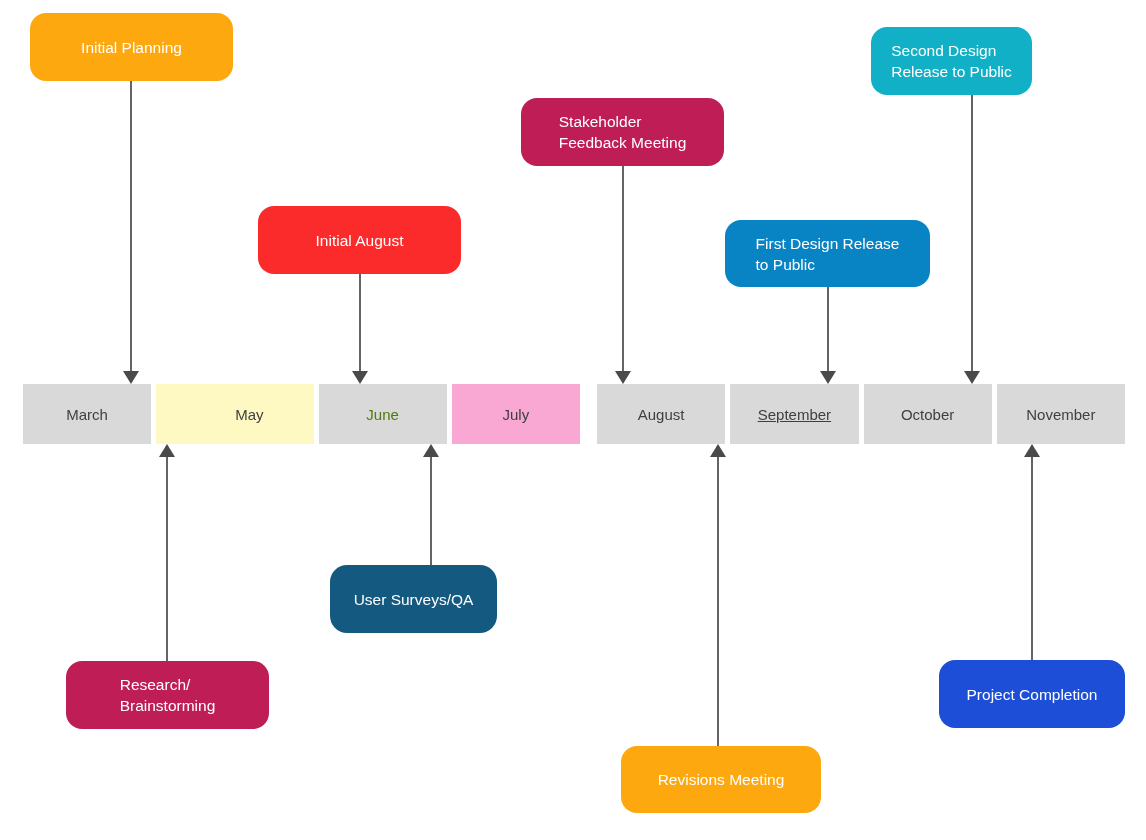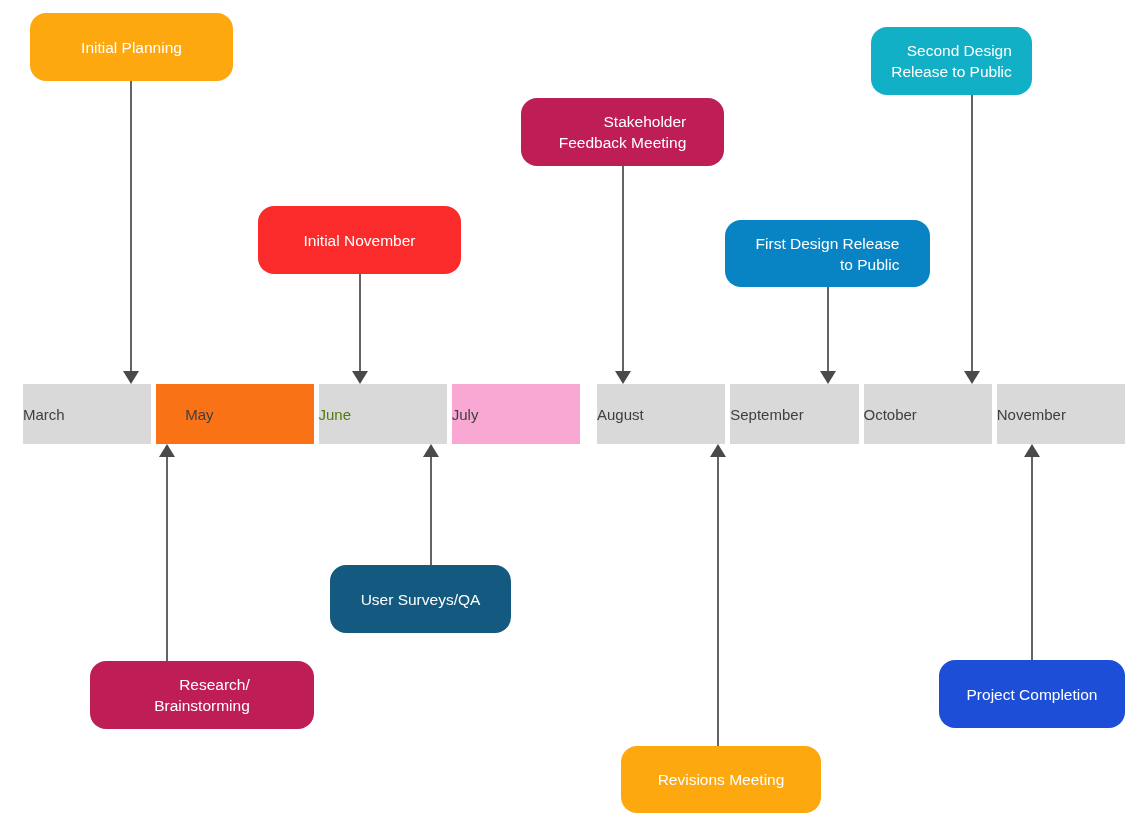--- a/index.html
+++ b/index.html
@@ -19,31 +19,32 @@
   #month-bar {
     position: absolute;
     display: flex;
     gap: 5px;
   }
   .month-cell {
     flex: 1 1 0;
     background: #d9d9d9;
     display: flex;
     align-items: center;
+    justify-content: center;
     font-size: 15px;
     color: #3f3f3f;
   }
   
   .event-box {
     position: absolute;
     border-radius: 16px;
     display: flex;
     align-items: center;
     justify-content: center;
-    text-align: right;
+    text-align: left;
     color: #ffffff;
     font-size: 15.5px;
     line-height: 21px;
     white-space: pre-line;
     box-sizing: border-box;
     padding: 4px 8px;
   }
   
   .arrow-line {
     position: absolute;
@@ -68,56 +69,56 @@
 </head>
 <body>
 
 <div id="canvas">
   <div id="month-bar" style="left: 23px; top: 384px; width: 1102px; height: 60px;">
   <div class="month-cell" style="background: rgb(217, 217, 217);">
     <span style="color: rgb(63, 63, 63);">March</span>
   </div>
 
 
-  <div class="month-cell" style="background: #f97316; padding-left: 29px;">
+  <div class="month-cell" style="background: #fef9c3; padding-left: 29px;">
     <span style="color: rgb(63, 63, 63);">May</span>
   </div>
 
   <div class="month-cell" style="background: rgb(217, 217, 217);">
     <span style="color: #4d7c0f;">June</span>
   </div>
 
   <div class="month-cell" style="background: #f9a8d4;">
     <span style="color: rgb(63, 63, 63);">July</span>
   </div>
 
   <div class="month-cell" style="background: rgb(217, 217, 217); margin-left: 12px;">
     <span style="color: rgb(63, 63, 63);">August</span>
   </div>
 
-  <div class="month-cell" style="background: rgb(217, 217, 217);">
+  <div class="month-cell" style="background: rgb(217, 217, 217); text-decoration: underline;">
     <span style="color: rgb(63, 63, 63);">September</span>
   </div>
 
   <div class="month-cell" style="background: rgb(217, 217, 217);">
     <span style="color: rgb(63, 63, 63);">October</span>
   </div>
 
   <div class="month-cell" style="background: rgb(217, 217, 217);">
     <span style="color: rgb(63, 63, 63);">November</span>
   </div>
 </div>
 
   <div class="event-box" style="left: 30px; top: 13px; width: 203px; height: 68px; background: rgb(253, 168, 14);">
     <span>Initial Planning</span>
   </div>
 <div class="arrow-line" style="background: rgb(100, 100, 100); left: 130px; top: 81px; height: 292px;"></div>
     <div class="arrow-head down" style="left: 123px; top: 371px; border-top-color: rgb(74, 74, 74);"></div>
   <div class="event-box" style="left: 258px; top: 206px; width: 203px; height: 68px; background: rgb(251, 43, 43);">
-    <span>Initial November</span>
+    <span>Initial August</span>
   </div>
 <div class="arrow-line" style="background: rgb(100, 100, 100); left: 359px; top: 274px; height: 99px;"></div>
     <div class="arrow-head down" style="left: 352px; top: 371px; border-top-color: rgb(74, 74, 74);"></div>
   <div class="event-box" style="left: 521px; top: 98px; width: 203px; height: 68px; background: rgb(190, 30, 85);">
     <span>Stakeholder
 Feedback Meeting</span>
   </div>
 <div class="arrow-line" style="background: rgb(100, 100, 100); left: 622px; top: 166px; height: 207px;"></div>
     <div class="arrow-head down" style="left: 615px; top: 371px; border-top-color: rgb(74, 74, 74);"></div>
   <div class="event-box" style="left: 725px; top: 220px; width: 205px; height: 67px; background: rgb(8, 132, 197);">
@@ -125,27 +126,27 @@
 to Public</span>
   </div>
 <div class="arrow-line" style="background: rgb(100, 100, 100); left: 827px; top: 287px; height: 86px;"></div>
     <div class="arrow-head down" style="left: 820px; top: 371px; border-top-color: rgb(74, 74, 74);"></div>
   <div class="event-box" style="left: 871px; top: 27px; width: 161px; height: 68px; background: rgb(18, 176, 198);">
     <span>Second Design
 Release to Public</span>
   </div>
 <div class="arrow-line" style="background: rgb(100, 100, 100); left: 971px; top: 95px; height: 278px;"></div>
     <div class="arrow-head down" style="left: 964px; top: 371px; border-top-color: rgb(74, 74, 74);"></div>
-  <div class="event-box" style="left: 66px; top: 661px; width: 224px; height: 68px; background: rgb(190, 30, 85); margin-left: 24px;">
+  <div class="event-box" style="left: 66px; top: 661px; width: 203px; height: 68px; background: rgb(190, 30, 85);">
     <span>Research/
 Brainstorming</span>
   </div>
 <div class="arrow-line" style="background: rgb(100, 100, 100); left: 166px; top: 455px; height: 206px;"></div>
     <div class="arrow-head up" style="left: 159px; top: 444px; border-bottom-color: rgb(74, 74, 74);"></div>
-  <div class="event-box" style="left: 330px; top: 565px; width: 181px; height: 68px; background: rgb(20, 89, 127);">
+  <div class="event-box" style="left: 330px; top: 565px; width: 167px; height: 68px; background: rgb(20, 89, 127); border-radius: 17px;">
     <span>User Surveys/QA</span>
   </div>
 <div class="arrow-line" style="background: rgb(100, 100, 100); left: 430px; top: 455px; height: 110px;"></div>
     <div class="arrow-head up" style="left: 423px; top: 444px; border-bottom-color: rgb(74, 74, 74);"></div>
   <div class="event-box" style="left: 621px; top: 746px; width: 200px; height: 67px; background: rgb(253, 168, 14);">
     <span>Revisions Meeting</span>
   </div>
 <div class="arrow-line" style="background: rgb(100, 100, 100); left: 717px; top: 455px; height: 291px;"></div>
     <div class="arrow-head up" style="left: 710px; top: 444px; border-bottom-color: rgb(74, 74, 74);"></div>
   <div class="event-box" style="left: 939px; top: 660px; width: 186px; height: 68px; background: #1d4ed8;">

